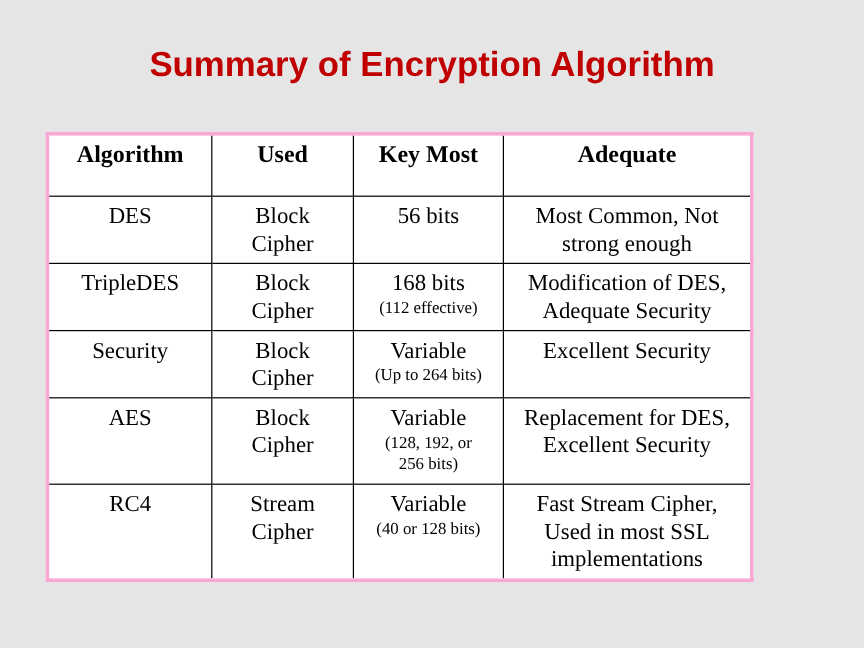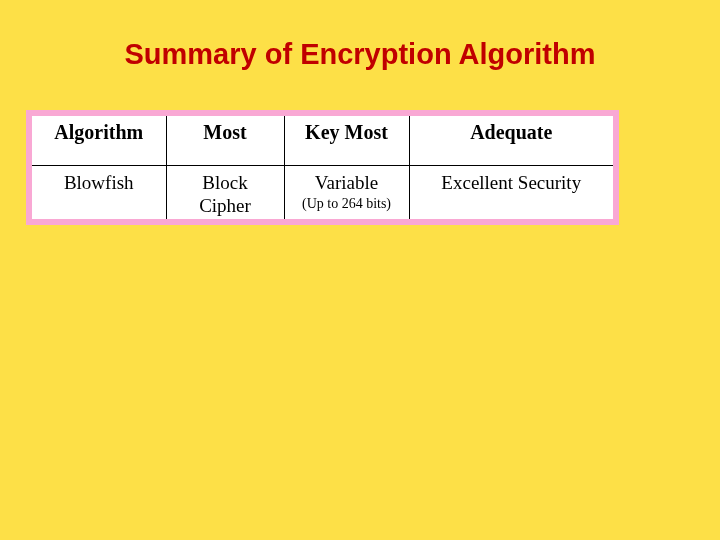--- a/index.html
+++ b/index.html
@@ -4,44 +4,44 @@
 <style>
   html, body {
     margin: 0;
     padding: 0;
     background: #ffffff;
   }
   .slide {
     position: relative;
     width: 720px;
     height: 540px;
-    background: #fde047;
+    background: #e5e5e5;
     overflow: hidden;
     font-family: "Liberation Serif", serif;
   }
   .slide-title {
     position: absolute;
     top: 38px;
     left: 0;
     width: 720px;
     text-align: center;
     font-family: "Liberation Sans", sans-serif;
     font-weight: bold;
     font-size: 29px;
     color: #c00000;
     letter-spacing: 0px;
   }
   .enc-table {
     position: absolute;
-    left: 26px;
+    left: 38px;
     top: 110px;
     width: 587px;
     border-collapse: collapse;
     table-layout: fixed;
-    border: 6px solid #f9a8d4;
+    border: 3px solid #f9a8d4;
     background: #ffffff;
   }
   .enc-table th,
   .enc-table td {
     border: 1.5px solid #000000;
     vertical-align: top;
     text-align: center;
     padding: 5px 4px 2px 4px;
     color: #000000;
     overflow: hidden;
@@ -82,35 +82,81 @@
   <table class="enc-table">
     <colgroup>
       <col style="width:137px">
       <col style="width:118px">
       <col style="width:125px">
       <col style="width:207px">
     </colgroup>
     <tbody>
         <tr class="r-header">
       <th>Algorithm</th>
-      <th>Most</th>
+      <th>Used</th>
       <th>Key Most</th>
       <th>Adequate</th>
     </tr>
 
+    <tr class="r-0">
+      <td>DES</td>
+      <td class="wrap">Block
+Cipher</td>
+      <td>
+        <div>56 bits</div>
+        <div class="ks-note"></div>
+      </td>
+      <td class="wrap">Most Common, Not
+strong enough</td>
+    </tr>
 
+    <tr class="r-1">
+      <td>TripleDES</td>
+      <td class="wrap">Block
+Cipher</td>
+      <td>
+        <div>168 bits</div>
+        <div class="ks-note">(112 effective)</div>
+      </td>
+      <td class="wrap">Modification of DES,
+Adequate Security</td>
+    </tr>
 
     <tr class="r-2">
-      <td>Blowfish</td>
+      <td>Security</td>
       <td class="wrap">Block
 Cipher</td>
       <td>
         <div>Variable</div>
         <div class="ks-note">(Up to 264 bits)</div>
       </td>
       <td class="wrap">Excellent Security</td>
     </tr>
 
+    <tr class="r-3">
+      <td>AES</td>
+      <td class="wrap">Block
+Cipher</td>
+      <td>
+        <div>Variable</div>
+        <div class="ks-note">(128, 192, or
+256 bits)</div>
+      </td>
+      <td class="wrap">Replacement for DES,
+Excellent Security</td>
+    </tr>
 
+    <tr class="r-4">
+      <td>RC4</td>
+      <td class="wrap">Stream
+Cipher</td>
+      <td>
+        <div>Variable</div>
+        <div class="ks-note">(40 or 128 bits)</div>
+      </td>
+      <td class="wrap">Fast Stream Cipher,
+Used in most SSL
+implementations</td>
+    </tr>
   </tbody>
     </table>
 
 </div>
 
 </body></html>

